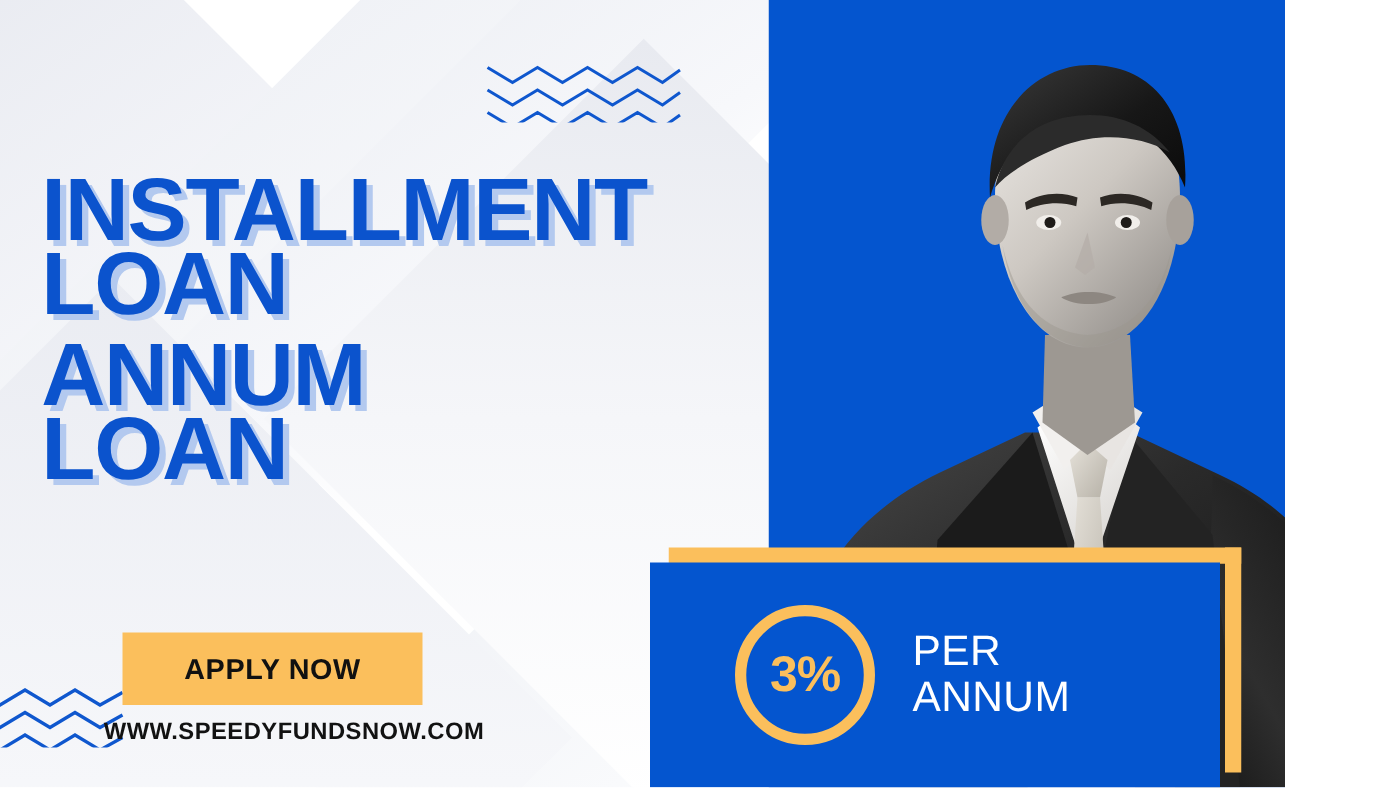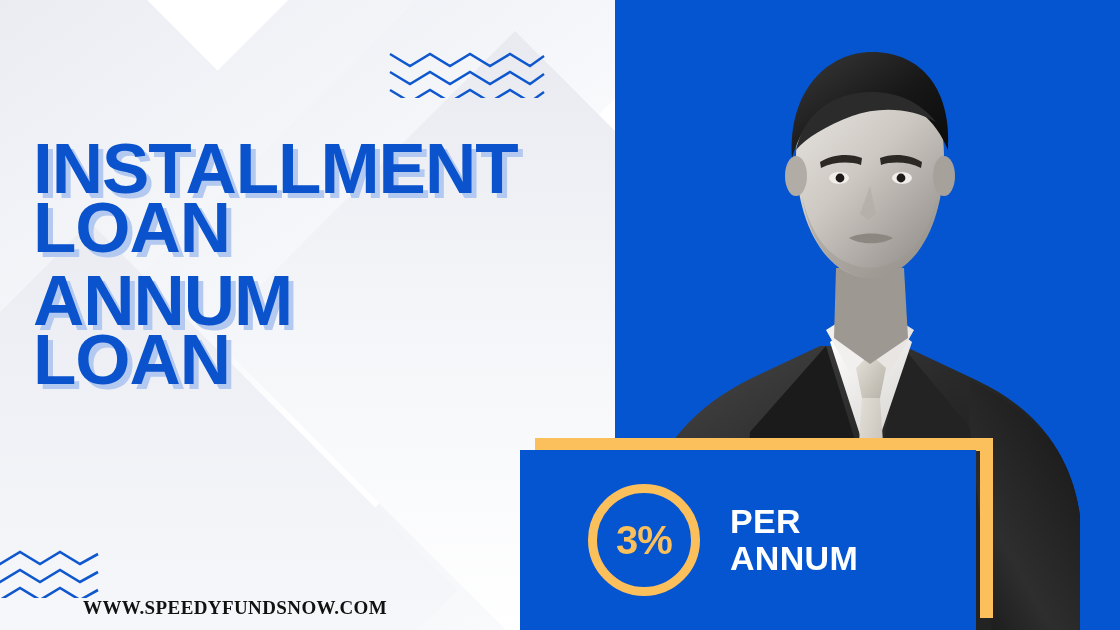--- a/index.html
+++ b/index.html
@@ -2,21 +2,21 @@
 <html><head>
 <meta charset="utf-8">
 <style>
   html,body{margin:0;padding:0;}
   body{
     width:1120px;height:630px;overflow:hidden;
     font-family:"Liberation Sans",sans-serif;
     background:#ffffff;
   }
   #banner{
-    position:relative;width:1120px;height:630px;overflow:hidden;
+    position:relative;width:1028px;height:630px;overflow:hidden;
     background:#fdfdfe;
   }
 
   
   .bg-left{
     position:absolute;left:0;top:0;width:618px;height:630px;
     background:#ffffff;overflow:hidden;
   }
   .chev{
     position:absolute;background:linear-gradient(135deg,#eceef3 0%,#f6f7fa 45%,#ffffff 100%);
@@ -70,22 +70,22 @@
 
   
   .cta{
     position:absolute;left:98px;top:506px;width:240px;height:58px;
     background:#fbbf5c;border:0;cursor:pointer;
     display:flex;align-items:center;justify-content:center;
     font-family:"Liberation Sans",sans-serif;
     font-size:23px;font-weight:bold;letter-spacing:0.5px;color:#111111;
   }
   .url{
-    position:absolute;left:83px;top:597px;
-    font-size:19px;font-weight:bold;letter-spacing:0.4px;color:#121212;font-family:Liberation Serif, serif;
+    position:absolute;left:83px;top:575px;
+    font-size:19px;font-weight:bold;letter-spacing:0.4px;color:#121212;
   }
 
   
   .photo-wrap{
     position:absolute;left:640px;top:46px;width:440px;height:584px;
     overflow:hidden;
   }
   .photo-wrap svg{display:block;}
 
   
@@ -102,21 +102,21 @@
   .rate-circle{
     margin-left:68px;width:112px;height:112px;border-radius:50%;
     border:9px solid #fbbf5c;box-sizing:border-box;
     display:flex;align-items:center;justify-content:center;
     flex:0 0 auto;
   }
   .rate-pct{
     font-size:40px;font-weight:bold;color:#fbbf5c;letter-spacing:-1px;
   }
   .rate-label{
-    margin-left:30px;color:#ffffff;font-size:34px;font-weight:bold;
+    margin-left:30px;color:#ffffff;font-size:34px;font-weight:normal;
     line-height:1.08;letter-spacing:0.3px;
   }
 </style>
 </head>
 <body>
 
 <div id="banner">
 
   <div class="bg-left">
     <div class="chev chev-a"></div>
@@ -226,20 +226,21 @@
     </svg>
   </div>
 
   <div class="headline">
     <div class="h-line l1 h-blue">INSTALLMENT</div>
     <div class="h-line l2 h-blue">LOAN</div>
     <div class="h-line l4 h-blue">ANNUM</div>
     <div class="h-line l5 h-blue">LOAN</div>
   </div>
 
+  <button class="cta">APPLY NOW</button>
 
   <div class="url">WWW.SPEEDYFUNDSNOW.COM</div>
 
   <div class="rate-frame"></div>
   <div class="rate-box">
     <div class="rate-circle">
       <span class="rate-pct">3%</span>
     </div>
     <div class="rate-label">
       <div>PER</div>

